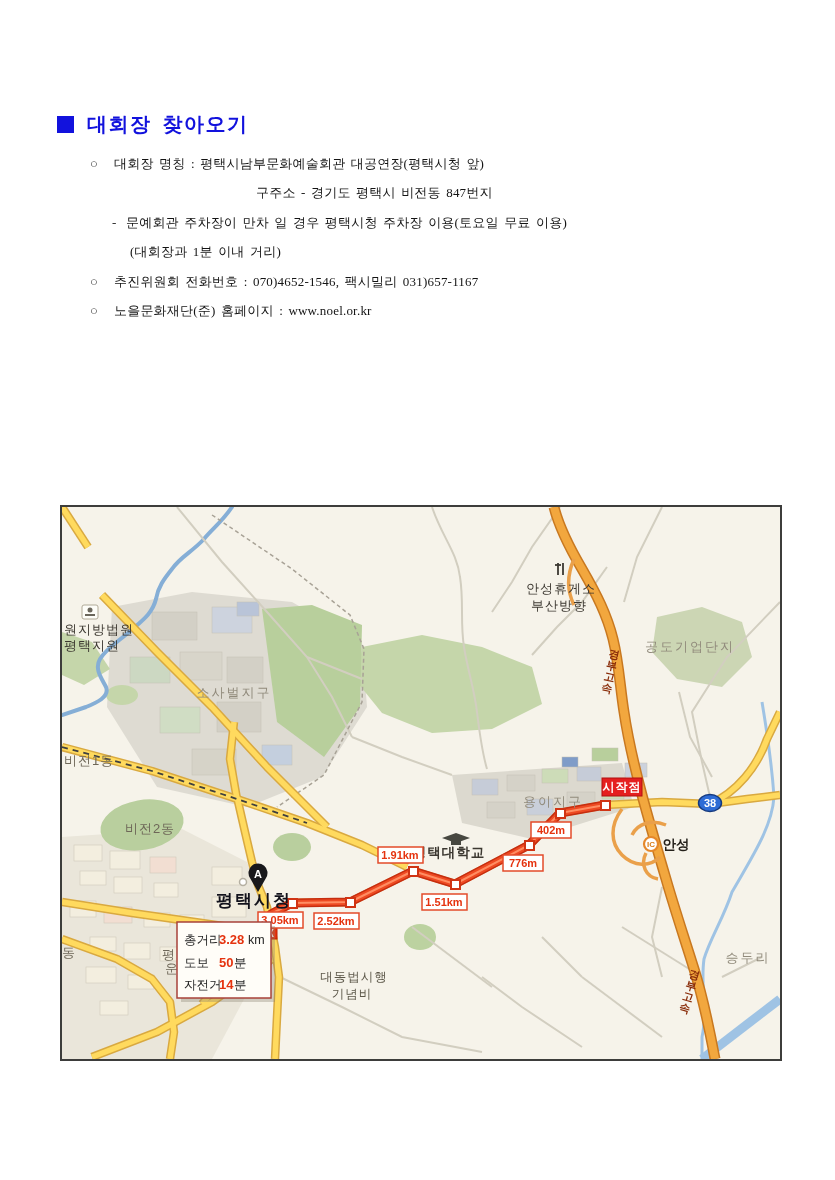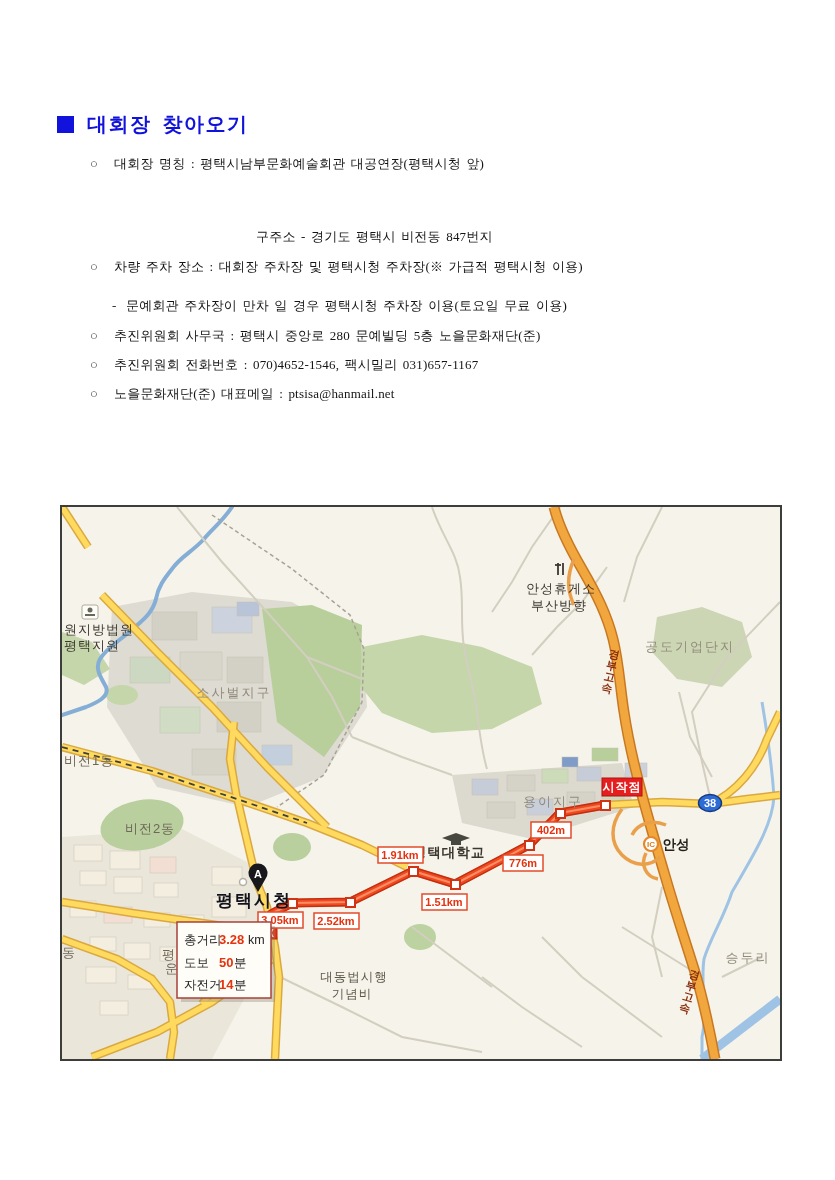--- a/index.html
+++ b/index.html
@@ -7,24 +7,24 @@
         font-family:"Liberation Serif","DejaVu Serif",serif;color:#141414;border-radius:21px;}
   
   #title{position:absolute;left:57px;top:111px;display:flex;align-items:center;
          font-family:"Liberation Sans","DejaVu Sans",sans-serif;}
   #title .sq{display:inline-block;width:17px;height:17px;background:#1212dd;margin-right:13px;}
   #title .tt{color:#1212dd;font-size:20px;font-weight:bold;letter-spacing:1.5px;word-spacing:4px;}
   #doclist{position:absolute;left:90px;top:149px;width:730px;font-size:13px;line-height:29.4px;
            letter-spacing:0.2px;word-spacing:2px;white-space:nowrap;}
   .row{height:29.4px;}
   .row .mk{display:inline-block;width:24px;color:#2a2a2a;}
-  .row.i-sub{padding-left:166px;margin-top:44px;}
+  .row.i-sub{padding-left:166px;}
   .row.i-par{padding-left:40px;}
   .row.i-off{padding-left:195px;}
-  .row.i-dash{padding-left:22px;margin-top:10px;}
+  .row.i-dash{padding-left:22px;}
   .row.i-dash .mk{width:14px;}
   
   #map{position:absolute;left:60px;top:505px;width:718px;height:552px;
        border:2px solid #3d3d3b;background:#f6f3ea;}
   #map svg{display:block;}
   text{font-family:"Liberation Sans","DejaVu Sans",sans-serif;}
   .lbl-gray{fill:#918b7c;font-size:13px;letter-spacing:2px;}
   .lbl-town{fill:#6e6758;font-size:13px;letter-spacing:1px;}
   .lbl-dark{fill:#3c3831;font-size:13px;letter-spacing:1px;}
   .lbl-mon{fill:#5c5749;font-size:12.5px;letter-spacing:1px;}
@@ -42,25 +42,24 @@
 <div id="page">
 
   <div id="title">
     <span class="sq"></span>
     <span class="tt">대회장 찾아오기</span>
   </div>
 
   <div id="doclist">
     <div class="row"><span class="mk">○</span><span>대회장 명칭 : 평택시남부문화예술회관 대공연장(평택시청 앞)</span></div>
     <div class="row nomk i-sub"><span>구주소 - 경기도 평택시 비전동 847번지</span></div>
-    <div class="row"><span class="mk">○</span><span>차량 주차 장소 : 대회장 주차장 및 평택시청 주차장(※ 가급적 평택시청 이용)</span></div>
     <div class="row i-dash"><span class="mk">-</span><span>문예회관 주차장이 만차 일 경우 평택시청 주차장 이용(토요일 무료 이용)</span></div>
-    <div class="row"><span class="mk">○</span><span>추진위원회 사무국 : 평택시 중앙로 280 문예빌딩 5층 노을문화재단(준)</span></div>
+    <div class="row nomk i-par"><span>(대회장과 1분 이내 거리)</span></div>
     <div class="row"><span class="mk">○</span><span>추진위원회 전화번호 : 070)4652-1546, 팩시밀리 031)657-1167</span></div>
-    <div class="row"><span class="mk">○</span><span>노을문화재단(준) 대표메일 : ptsisa@hanmail.net</span></div>
+    <div class="row"><span class="mk">○</span><span>노을문화재단(준) 홈페이지 : www.noel.or.kr</span></div>
   </div>
 
   <div id="map">
   <svg width="718" height="552" viewBox="0 0 718 552">
 
     <rect x="0" y="0" width="718" height="552" fill="#f6f3ea"></rect>
 
     <g>
       <polygon points="50,100 130,85 230,95 300,135 305,200 260,270 185,300 95,280 45,200" fill="#dedbd2"></polygon>
       <polygon points="0,330 120,322 185,355 205,395 210,440 150,552 0,552" fill="#eae6da"></polygon>

